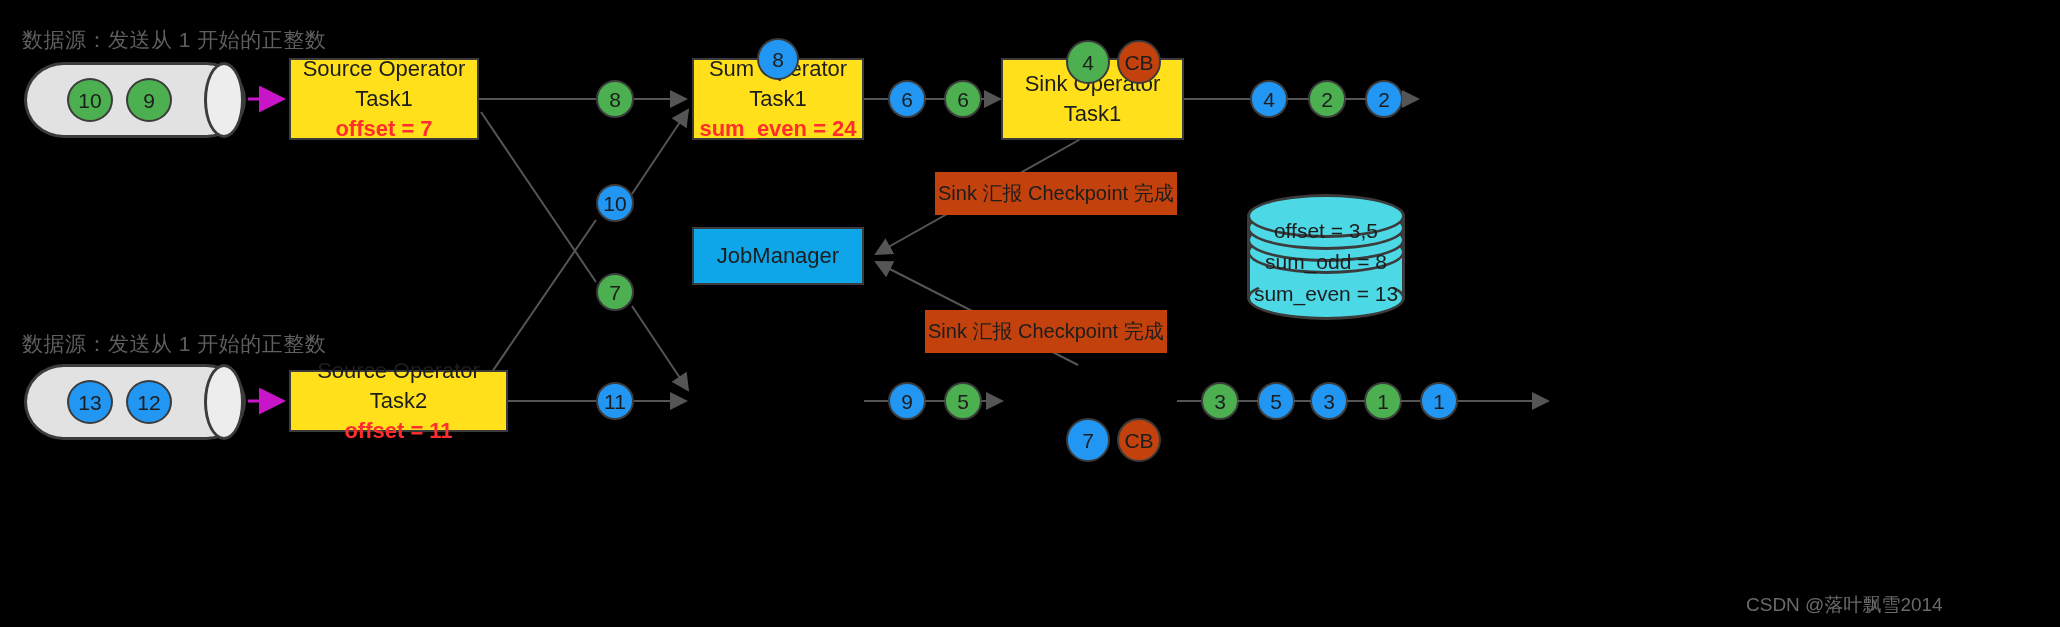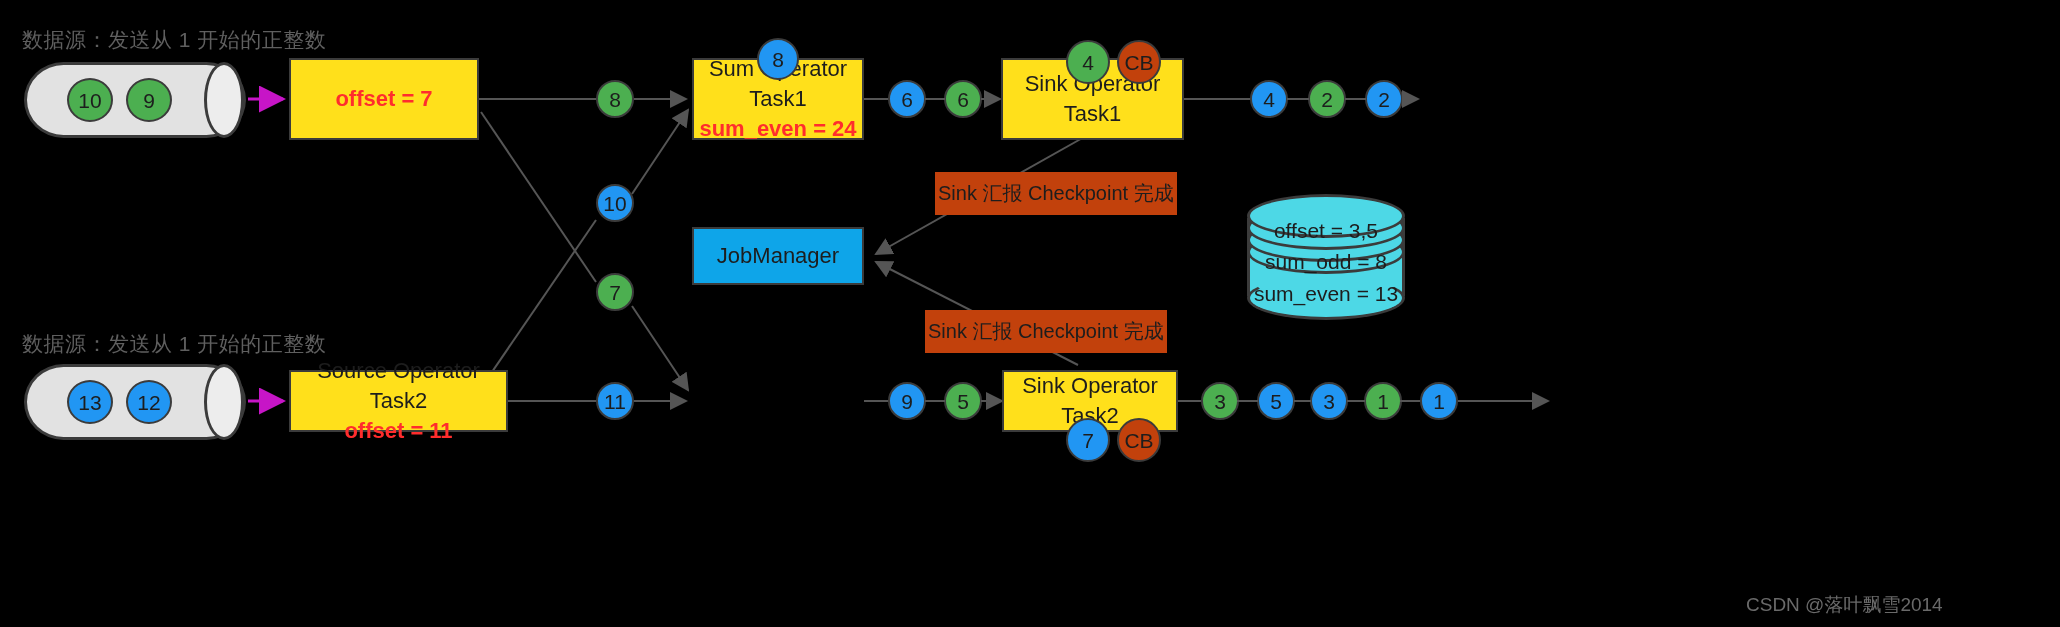--- a/index.html
+++ b/index.html
@@ -213,20 +213,21 @@
 
   <div class="abs caption" style="left:22px; top:26px;">数据源：发送从 1 开始的正整数</div>
 
   <div class="abs cyl" style="left:24px; top:62px; width:222px; height:76px;">
     <div class="cyl-cap"></div>
   </div>
   <div class="abs tok green" style="left:67px; top:78px; width:46px; height:44px;">10</div>
   <div class="abs tok green" style="left:126px; top:78px; width:46px; height:44px;">9</div>
 
   <div class="abs opbox" style="left:289px; top:58px; width:190px; height:82px;">
+    <span>Source Operator Task1</span>
     <span class="state">offset = 7</span>
   </div>
 
   <div class="abs tok green" style="left:596px; top:80px; width:38px; height:38px;">8</div>
 
   <div class="abs opbox" style="left:692px; top:58px; width:172px; height:82px;">
     <span>Sum Operator Task1</span>
     <span class="state">sum_even = 24</span>
   </div>
   <div class="abs tok blue" style="left:757px; top:38px; width:42px; height:42px; z-index:4;">8</div>
@@ -280,23 +281,20 @@
     <span>Source Operator Task2</span>
     <span class="state">offset = 11</span>
   </div>
 
   <div class="abs tok blue" style="left:596px; top:382px; width:38px; height:38px;">11</div>
 
 
   <div class="abs tok blue" style="left:888px; top:382px; width:38px; height:38px;">9</div>
   <div class="abs tok green" style="left:944px; top:382px; width:38px; height:38px;">5</div>
 
-  <div class="abs opbox" style="left:1002px; top:370px; width:176px; height:62px;">
-    <span>Sink Operator Task2</span>
-  </div>
   <div class="abs tok blue" style="left:1066px; top:418px; width:44px; height:44px; z-index:4;">7</div>
   <div class="abs tok red" style="left:1117px; top:418px; width:44px; height:44px; z-index:4;">CB</div>
 
   <div class="abs tok green" style="left:1201px; top:382px; width:38px; height:38px;">3</div>
   <div class="abs tok blue" style="left:1257px; top:382px; width:38px; height:38px;">5</div>
   <div class="abs tok blue" style="left:1310px; top:382px; width:38px; height:38px;">3</div>
   <div class="abs tok green" style="left:1364px; top:382px; width:38px; height:38px;">1</div>
   <div class="abs tok blue" style="left:1420px; top:382px; width:38px; height:38px;">1</div>
 
   <div class="abs watermark" style="left:1746px; top:592px;">CSDN @落叶飘雪2014</div>

